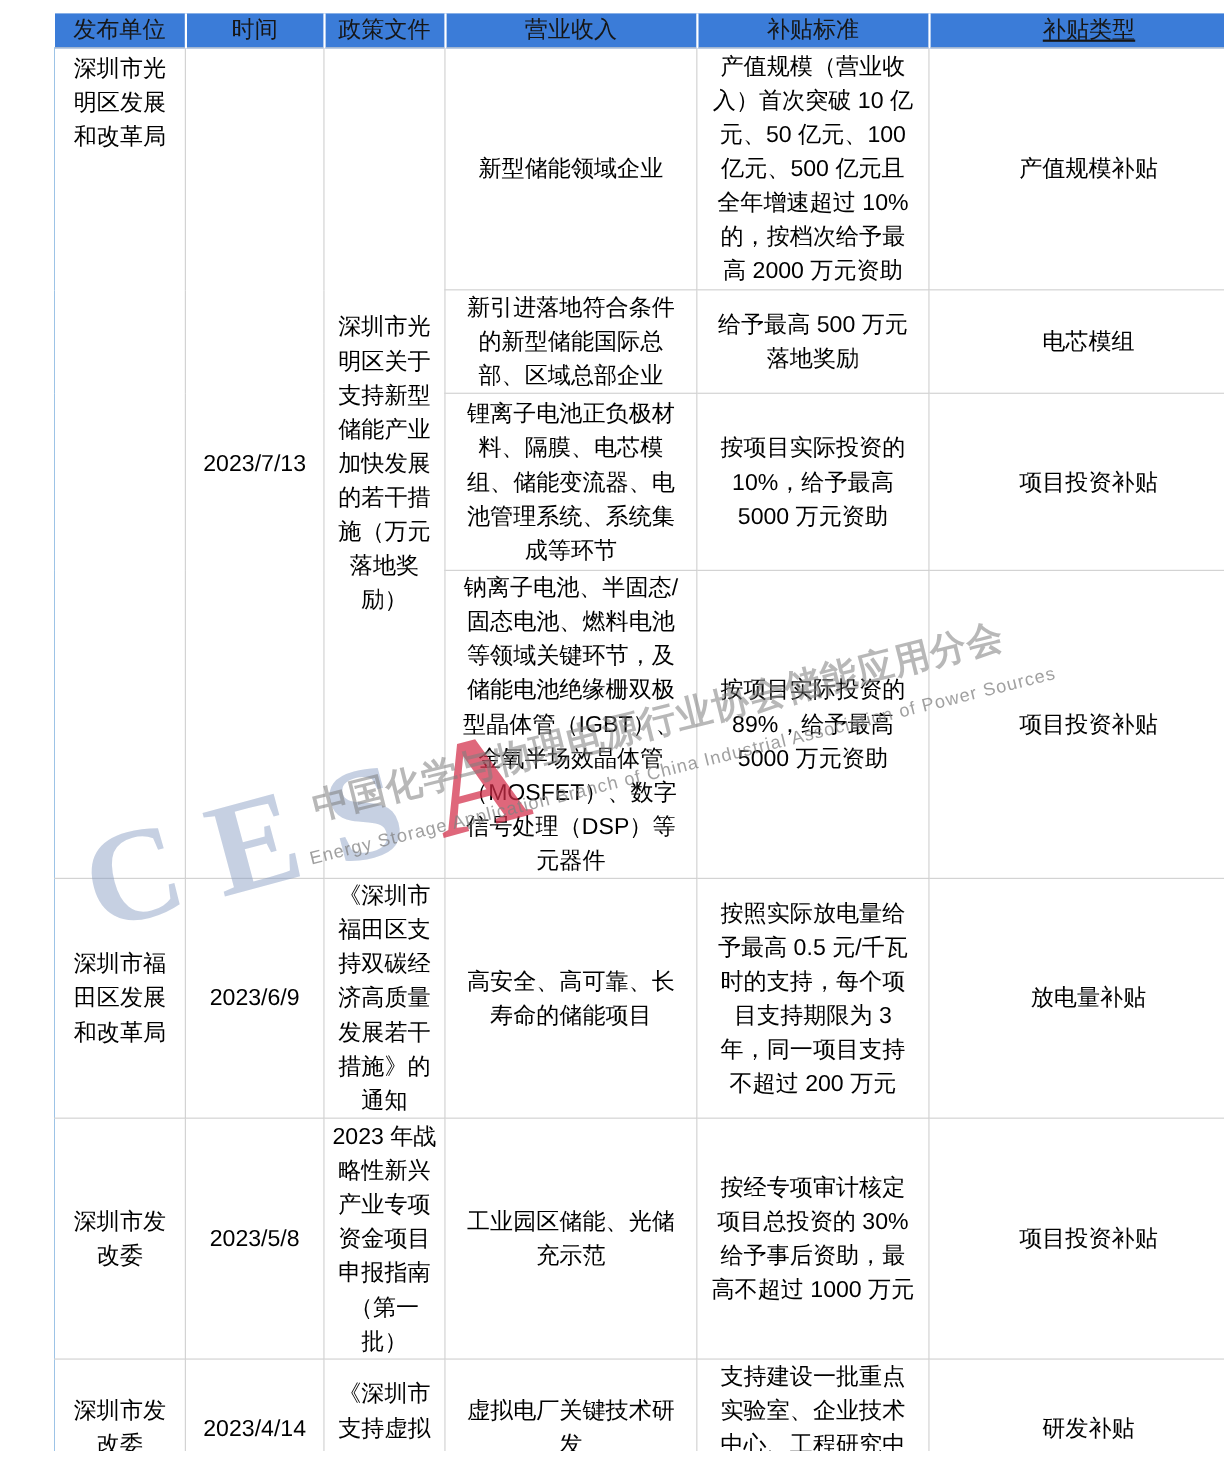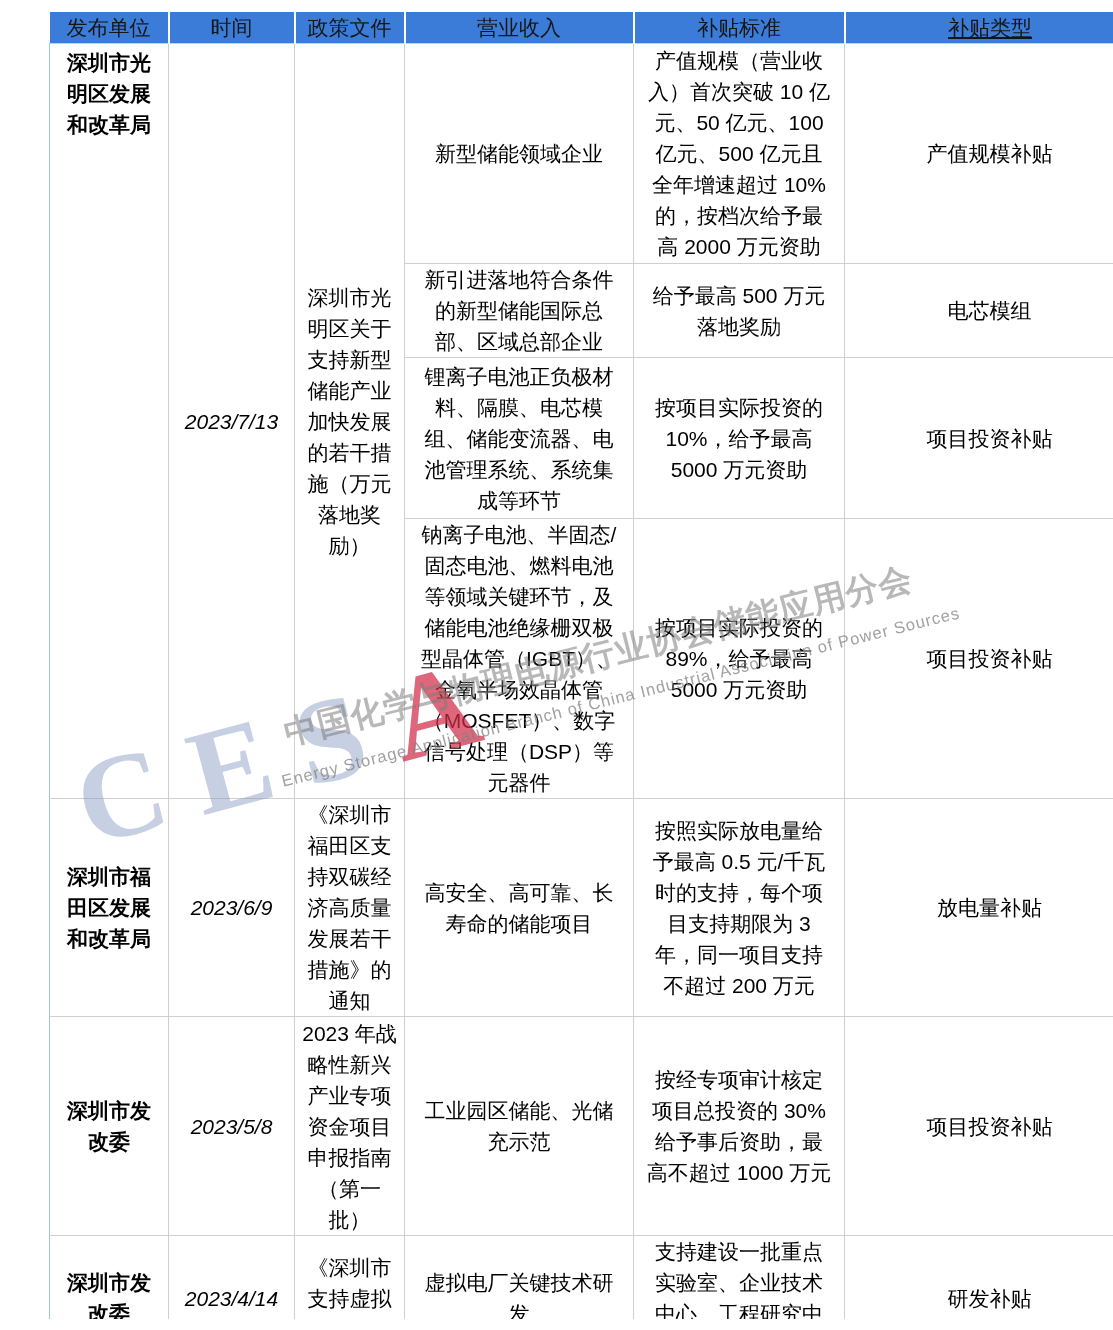--- a/index.html
+++ b/index.html
@@ -39,22 +39,22 @@
   tbody td{
     border:1px solid #cfcfcf;
     text-align:center;
     vertical-align:middle;
     padding:0 8px;
     overflow:hidden;
   }
   tbody tr td:first-child{border-left:1px solid #9dc3e6;}
   tbody tr td:last-child{border-right:1px solid #9dc3e6;}
   tbody tr:last-child td{border-bottom:none;}
-  td.c-pub{padding:0 7px;font-weight:bold;}
-  td.c-date{padding:0 6px;font-style:italic;}
+  td.c-pub{padding:0 7px;}
+  td.c-date{padding:0 6px;}
   td.c-policy{padding:0 7px;}
   td.c-target{padding:0 10px;}
   td.c-std{padding:0 12px;}
   td.c-type{padding:0 10px;text-align:center;}
   td.v-top{vertical-align:top;padding-top:3px;}
   .r1{height:220px;}
   .r2{height:93px;}
   .r3{height:161px;}
   .r4{height:279px;}
   .r5{height:216px;}

